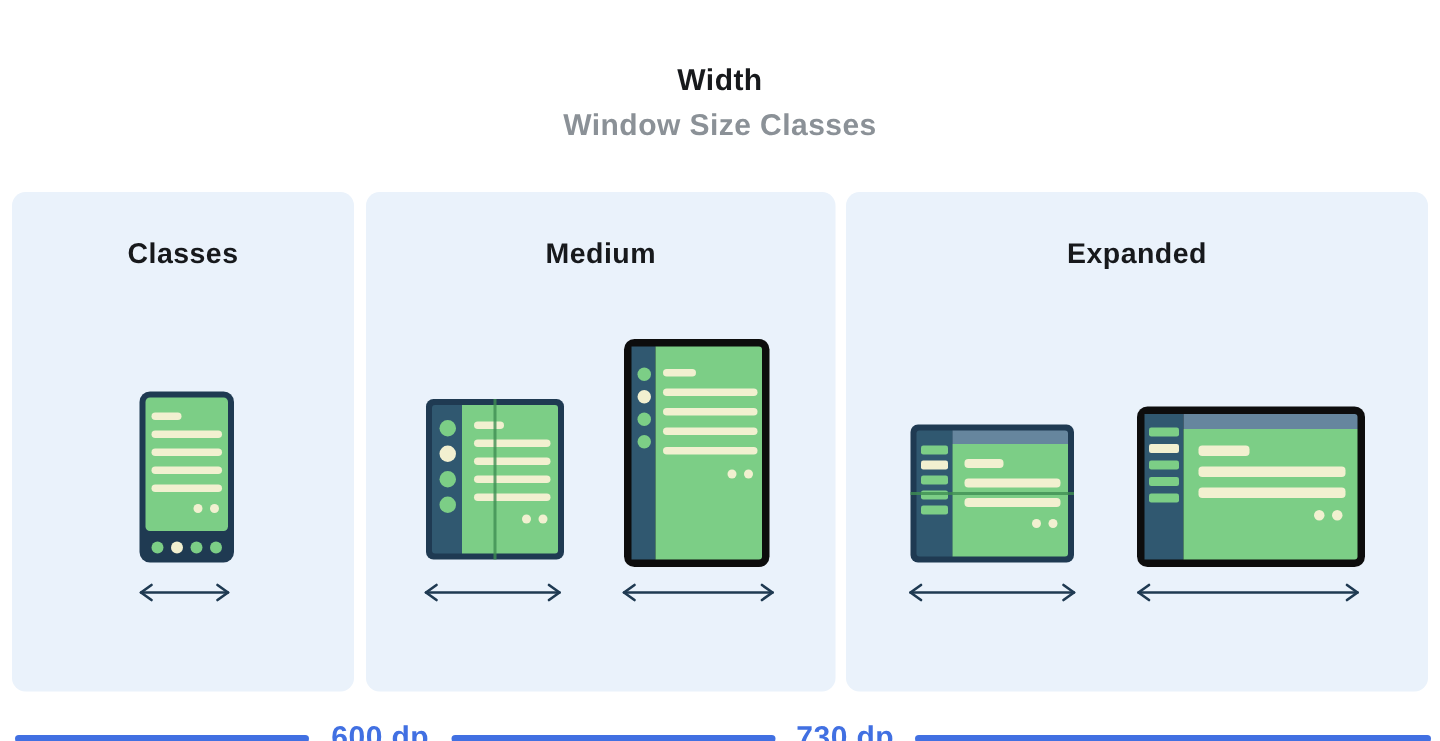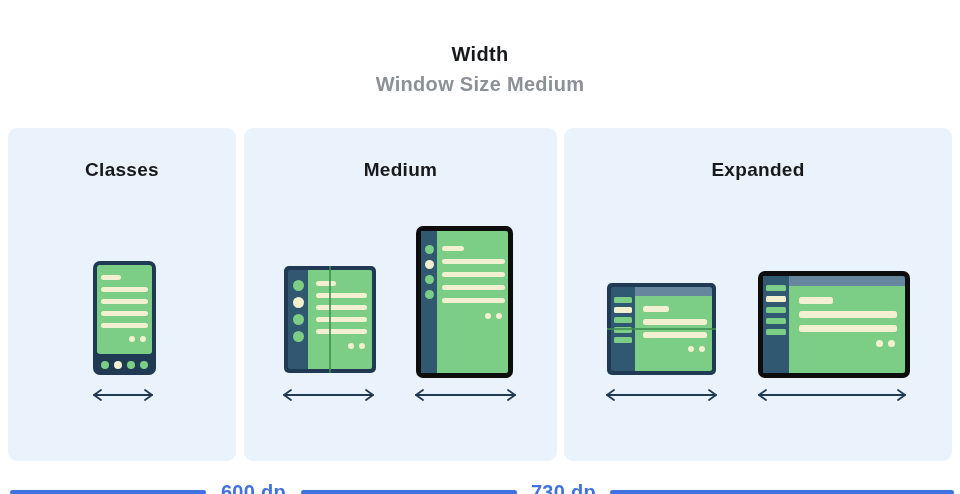--- a/index.html
+++ b/index.html
@@ -105,21 +105,21 @@
   #rl1{left:206px;width:95px;}
   #rl2{left:517px;width:93px;}
 </style>
 </head>
 <body>
 
 <div class="canvas">
 
   <div class="hdr">
     <div class="title">Width</div>
-    <div class="subtitle">Window Size Medium</div>
+    <div class="subtitle">Window Size Classes</div>
   </div>
 
   <section class="panel" id="panel-compact">
     <h2>Classes</h2>
 
     <div class="device phone" style="left:85px;top:133px;">
       <div class="screen">
         <div class="sk short"></div>
         <div class="sk long"></div>
         <div class="sk long"></div>

